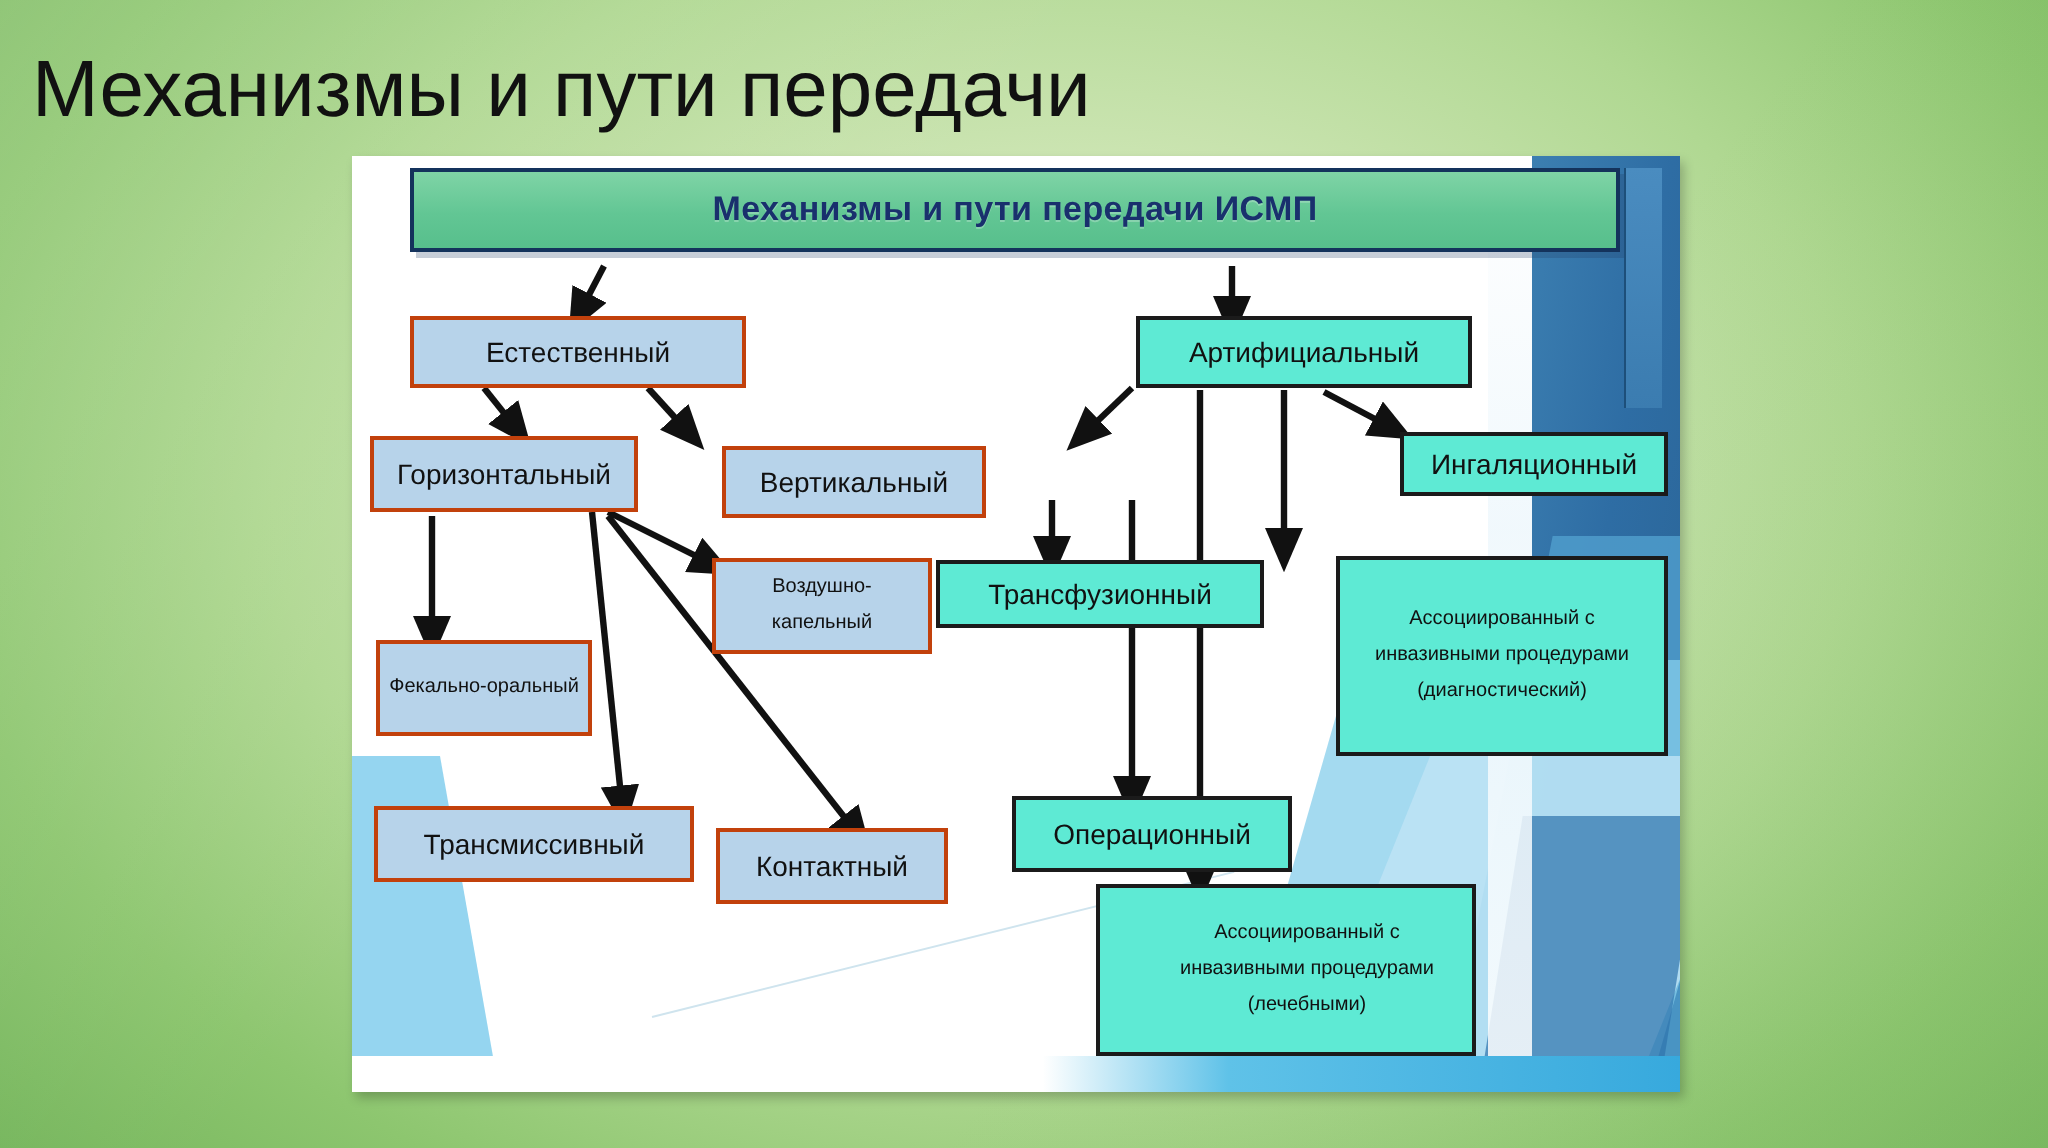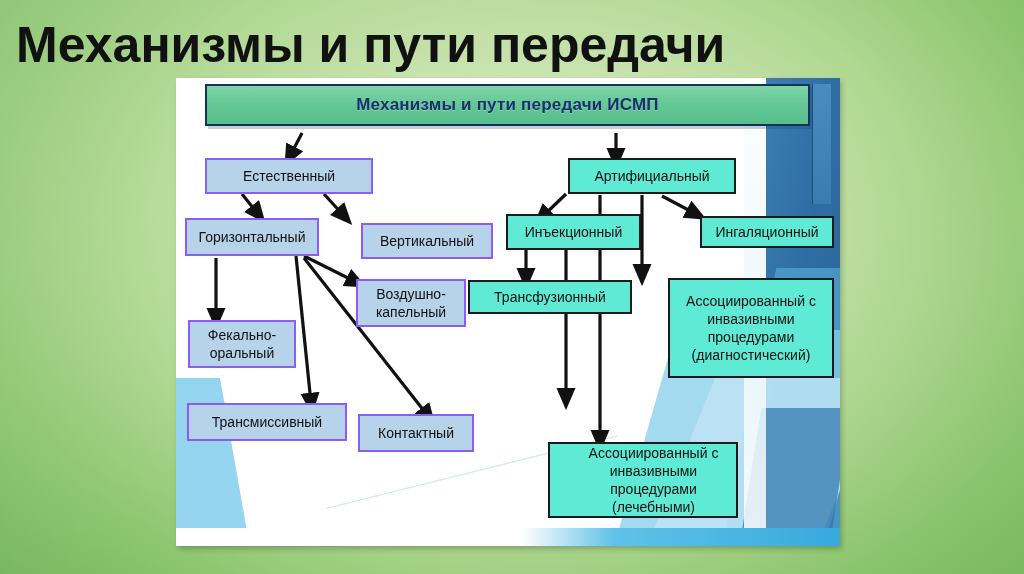--- a/index.html
+++ b/index.html
@@ -17,22 +17,22 @@
   
   #slide:before{
     content:"";position:absolute;left:0;top:0;width:100%;height:100%;
     background:linear-gradient(128deg, rgba(255,255,255,0.12) 0%, rgba(255,255,255,0.0) 38%, rgba(255,255,255,0.0) 62%, rgba(120,180,95,0.18) 100%);
     pointer-events:none;
   }
 
   
   #page-title{
     position:absolute;left:16px;top:22px;
-    font-size:50px;line-height:46px;color:#111;
-    font-weight:700;letter-spacing:0px;white-space:nowrap;
+    font-size:40px;line-height:46px;color:#111;
+    font-weight:400;letter-spacing:0px;white-space:nowrap;
   }
 
   
   #panel{
     position:absolute;left:176px;top:78px;width:664px;height:468px;
     background:#ffffff;
     box-shadow:2px 3px 5px rgba(0,0,0,0.22);
     overflow:hidden;
   }
   
@@ -95,29 +95,29 @@
   }
   #header-tab{
     position:absolute;left:636px;top:6px;width:18px;height:120px;
     background:linear-gradient(180deg,#4a8cc0 0%,#3b7cb0 100%);
     border-left:1px solid #1d4f7a;
   }
 
   
   .node{
     position:absolute;box-sizing:border-box;
-    border:2px solid #8b5cf6;
+    border:2px solid #c2410c;
     display:flex;align-items:center;justify-content:center;
     text-align:center;color:#111111;
     font-size:14px;line-height:17px;
     padding:2px 4px;
   }
   .node.blue{background:#b7d3ea;}
   .node.orange{background:#5eead4;border-color:#1b1b1b;}
-  .node.multi{line-height:18px;font-size:14px;text-align:center;}
+  .node.multi{line-height:18px;font-size:10px;text-align:center;}
 
   
   #arrows{position:absolute;left:0;top:0;width:664px;height:468px;}
 </style>
 </head>
 <body>
 
 <div id="slide">
 
   <div id="page-title">Механизмы и пути передачи</div>
@@ -186,23 +186,20 @@
     </div>
 
     <div class="node blue" style="left:9px;top:140px;width:134px;height:38px;">
       <span>Горизонтальный</span>
     </div>
 
     <div class="node blue" style="left:185px;top:145px;width:132px;height:36px;">
       <span>Вертикальный</span>
     </div>
 
-    <div class="node orange" style="left:330px;top:136px;width:135px;height:36px;">
-      <span>Инъекционный</span>
-    </div>
 
     <div class="node orange" style="left:524px;top:138px;width:134px;height:32px;text-align:center;">
       <span>Ингаляционный</span>
     </div>
 
     <div class="node blue multi" style="left:180px;top:201px;width:110px;height:48px;">
       <span>Воздушно-капельный</span>
     </div>
 
     <div class="node orange" style="left:292px;top:202px;width:164px;height:34px;">
@@ -210,27 +207,30 @@
     </div>
 
     <div class="node orange multi" style="left:492px;top:200px;width:166px;height:100px;">
       <span>Ассоциированный с инвазивными процедурами (диагностический)</span>
     </div>
 
     <div class="node blue multi" style="left:12px;top:242px;width:108px;height:48px;">
       <span>Фекально-оральный</span>
     </div>
 
+    <div class="node orange" style="left:330px;top:320px;width:140px;height:38px;">
+      <span>Операционный</span>
+    </div>
 
     <div class="node blue" style="left:182px;top:336px;width:116px;height:38px;">
       <span>Контактный</span>
     </div>
 
     <div class="node blue" style="left:11px;top:325px;width:160px;height:38px;">
       <span>Трансмиссивный</span>
     </div>
 
-    <div class="node orange multi" style="left:372px;top:364px;width:190px;height:76px;padding-left:25px;">
+    <div class="node orange multi" style="left:372px;top:364px;width:190px;height:86px;padding-left:25px;">
       <span>Ассоциированный с инвазивными процедурами (лечебными)</span>
     </div>
 
   </div>
 </div>
 
 </body></html>

